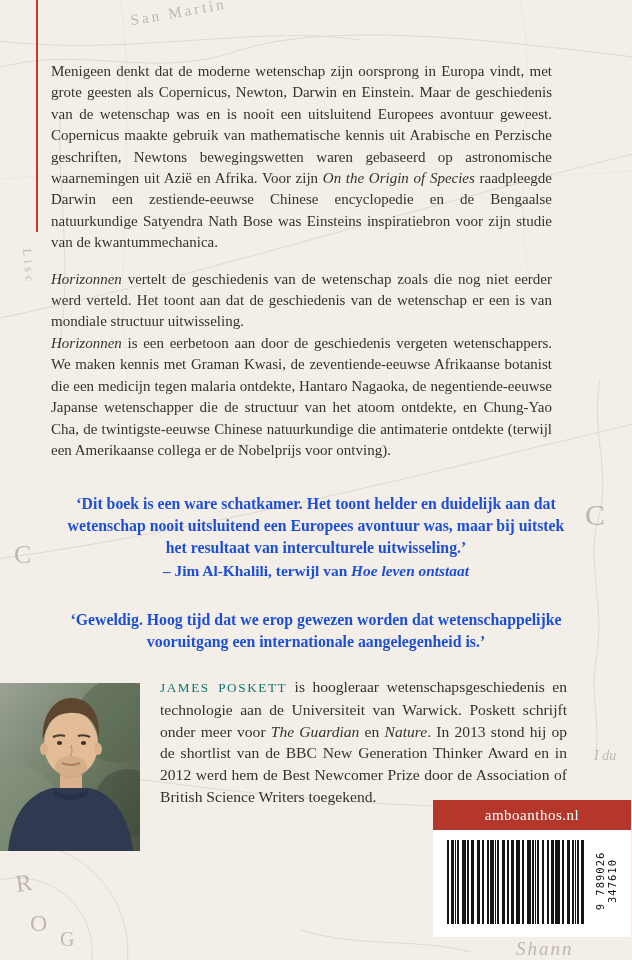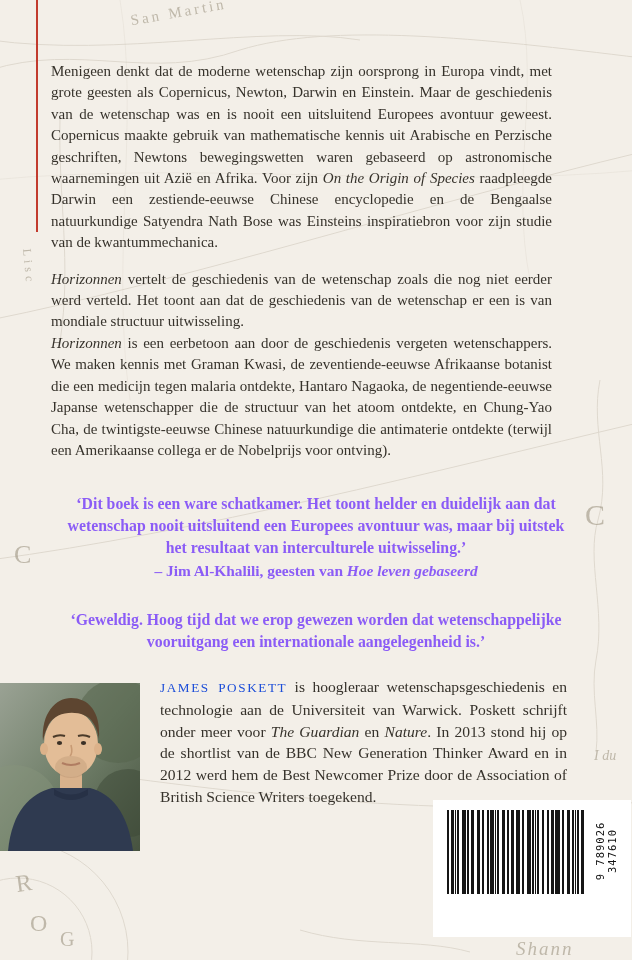--- a/index.html
+++ b/index.html
@@ -28,34 +28,34 @@
   .synopsis{
     position:absolute;left:51px;top:61px;width:501px;
     font-size:15px;line-height:21.4px;
     text-align:justify;
   }
   .synopsis p{margin:0;}
   .synopsis p.para-gap{margin-bottom:15px;}
 
   .quote-section{
     position:absolute;left:58px;top:493px;width:516px;
-    text-align:center;color:#8b5cf6;font-weight:bold;
+    text-align:center;color:#1d4ed8;font-weight:bold;
     font-size:15.8px;line-height:22px;
   }
   .quote{margin:0 0 27px 0;}
   .q-text{margin:0 0 1px 0;}
   .q-attr{margin:0;font-size:15.4px;}
 
   .bio-photo{position:absolute;left:0;top:683px;width:140px;height:168px;}
   .bio-text{
     position:absolute;left:160px;top:676px;width:407px;
     font-size:15.6px;line-height:21.8px;text-align:justify;
   }
   .author-name{
-    color:#1d4ed8;font-size:13.2px;letter-spacing:1.6px;
+    color:#0f766e;font-size:13.2px;letter-spacing:1.6px;
   }
 
   .pub-box{
     position:absolute;left:433px;top:800px;width:198px;height:137px;
     background:#ffffff;z-index:3;
   }
   .pub-band{
     height:30px;background:#b5372b;color:#ffffff;
     text-align:center;line-height:30px;font-size:15px;letter-spacing:0.5px;
   }
@@ -118,21 +118,21 @@
 
     <div class="synopsis">
       <p class="para-gap"><span>Menigeen denkt dat de moderne wetenschap zijn oorsprong in Europa vindt, met grote geesten als Copernicus, Newton, Darwin en Einstein. Maar de geschiedenis van de wetenschap was en is nooit een uitsluitend Europees avontuur geweest. Copernicus maakte gebruik van mathematische kennis uit Arabische en Perzische geschriften, Newtons bewegingswetten waren gebaseerd op astronomische waarnemingen uit Azië en Afrika. Voor zijn </span><em>On the Origin of Species</em><span> raadpleegde Darwin een zestiende-eeuwse Chinese encyclopedie en de Bengaalse natuurkundige Satyendra Nath Bose was Einsteins inspiratiebron voor zijn studie van de kwantummechanica.</span></p>
       <p><em>Horizonnen</em><span> vertelt de geschiedenis van de wetenschap zoals die nog niet eerder werd verteld. Het toont aan dat de geschiedenis van de wetenschap er een is van mondiale structuur uitwisseling.</span></p>
       <p><em>Horizonnen</em><span> is een eerbetoon aan door de geschiedenis vergeten wetenschappers. We maken kennis met Graman Kwasi, de zeventiende-eeuwse Afrikaanse botanist die een medicijn tegen malaria ontdekte, Hantaro Nagaoka, de negentiende-eeuwse Japanse wetenschapper die de structuur van het atoom ontdekte, en Chung-Yao Cha, de twintigste-eeuwse Chinese natuurkundige die antimaterie ontdekte (terwijl een Amerikaanse collega er de Nobelprijs voor ontving).</span></p>
     </div>
 
     <div class="quote-section">
       <div class="quote">
         <p class="q-text">‘Dit boek is een ware schatkamer. Het toont helder en duidelijk aan dat wetenschap nooit uitsluitend een Europees avontuur was, maar bij uitstek het resultaat van interculturele uitwisseling.’</p>
-        <p class="q-attr"><span>– Jim Al-Khalili, geesten van </span><em>Hoe leven gebaseerd</em></p>
+        <p class="q-attr"><span>– Jim Al-Khalili, terwijl van </span><em>Hoe leven ontstaat</em></p>
       </div>
       <div class="quote">
         <p class="q-text">‘Geweldig. Hoog tijd dat we erop gewezen worden dat wetenschappelijke vooruitgang een internationale aangelegenheid is.’</p>
       </div>
     </div>
 
     <svg class="bio-photo" viewBox="0 0 140 168" aria-hidden="true">
       <defs>
         <linearGradient id="pbg" x1="0" y1="0" x2="1" y2="1">
           <stop offset="0" stop-color="#9aa294"></stop>
@@ -156,20 +156,21 @@
       <path d="M78,53 Q84,51 90,54" stroke="#4a3a29" stroke-width="2" fill="none"></path>
       <ellipse cx="59.5" cy="60" rx="2.6" ry="1.9" fill="#3a3026"></ellipse>
       <ellipse cx="83.5" cy="60" rx="2.6" ry="1.9" fill="#3a3026"></ellipse>
       <path d="M71,62 Q73,70 70,73" stroke="#c79a74" stroke-width="1.6" fill="none"></path>
       <path d="M62,80 Q71,84 80,80" stroke="#b07d62" stroke-width="2.2" fill="none"></path>
     </svg>
 
     <div class="bio-text"><span class="author-name">JAMES POSKETT</span><span> is hoogleraar wetenschapsgeschiedenis en technologie aan de Universiteit van Warwick. Poskett schrijft onder meer voor </span><em>The Guardian</em><span> en </span><em>Nature</em><span>. In 2013 stond hij op de shortlist van de BBC New Generation Thinker Award en in 2012 werd hem de Best Newcomer Prize door de Association of British Science Writers toegekend.</span></div>
 
     <div class="pub-box">
+      <div class="pub-band">amboanthos.nl</div>
       <div class="barcode-wrap">
         <div class="bars"></div>
         <div class="isbn">9 789026 347610</div>
       </div>
     </div>
 
   </div>
 </div>
 
 </body></html>

